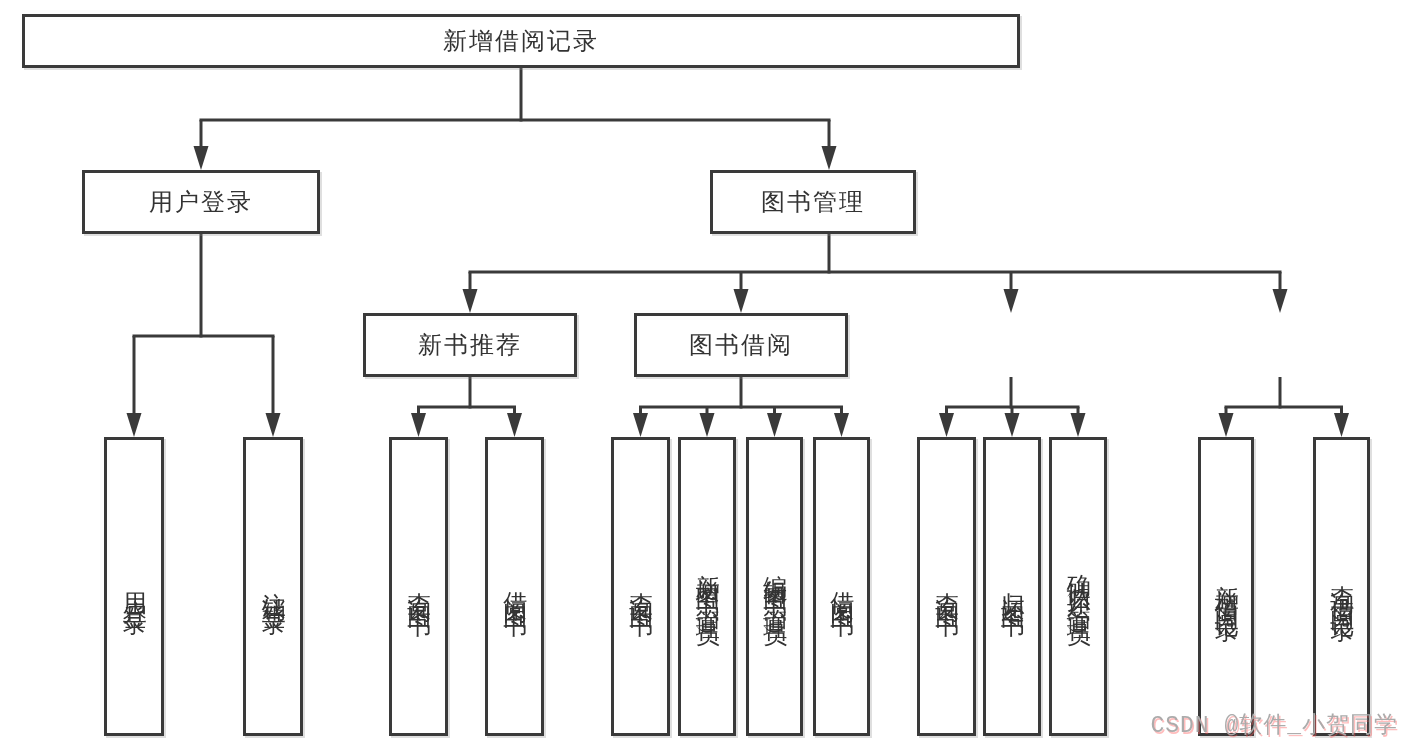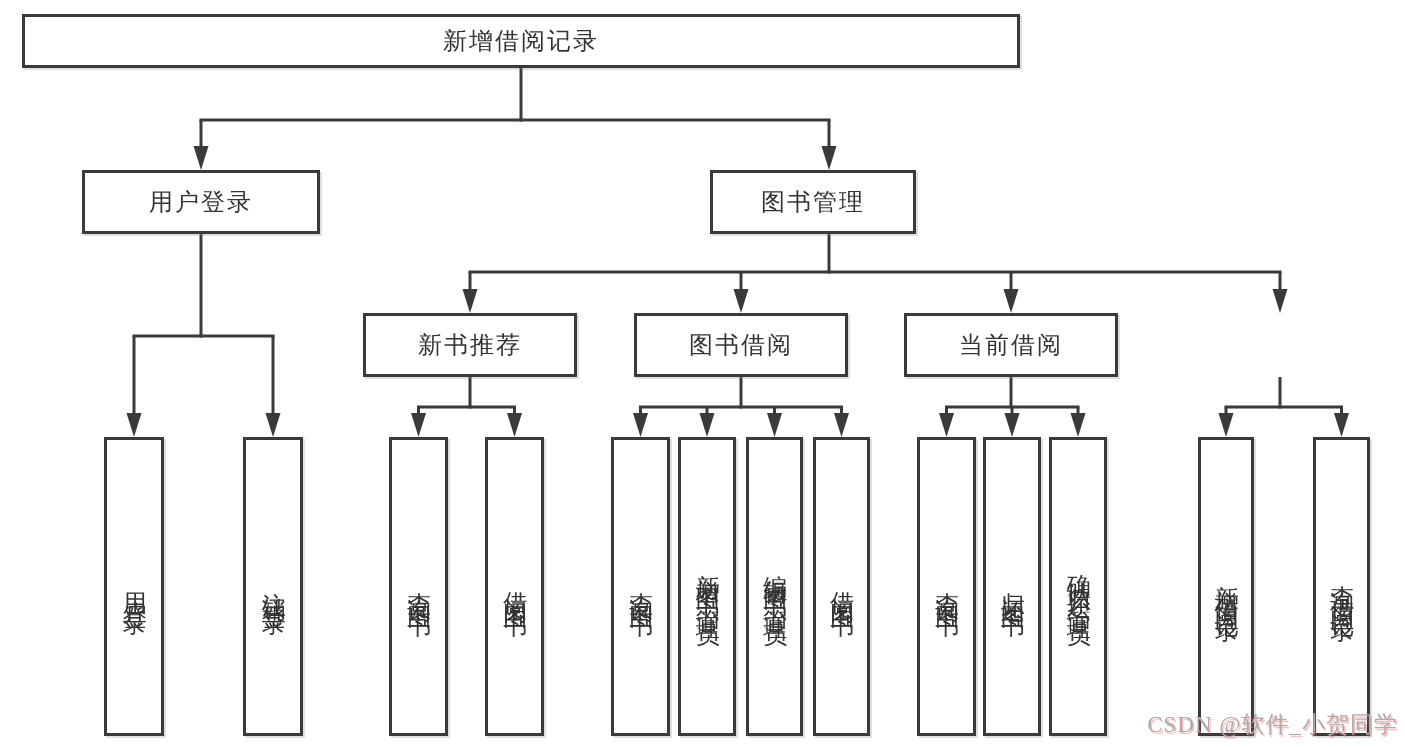--- a/index.html
+++ b/index.html
@@ -25,21 +25,21 @@
   .v-label{
     writing-mode:vertical-rl;
     font-size:24px;letter-spacing:7px;line-height:1.15;
     color:var(--text-color);
   }
   svg.connectors{position:absolute;left:0;top:0;width:1405px;height:747px;pointer-events:none;}
   svg .c{stroke:var(--line-color);stroke-width:3;fill:none;}
   svg .a{fill:var(--line-color);stroke:none;}
   .watermark{
     position:absolute;right:7px;top:709px;
-    font-family:Liberation Serif, serif;
+    font-family:Liberation Mono, monospace;
     font-size:23px;letter-spacing:1px;
     color:var(--watermark-color);
     text-shadow:1.5px 1.5px 0 rgba(255,90,90,.40);
     white-space:nowrap;
   }
 </style>
 </head>
 <body>
 
 <div class="canvas">
@@ -130,23 +130,20 @@
   <div class="box" style="left:710px;top:170px;width:206px;height:64px">
     <span class="h-label">图书管理</span>
   </div>
 
   <div class="box" style="left:634px;top:313px;width:214px;height:64px">
     <span class="h-label">图书借阅</span>
   </div>
   <div class="box" style="left:363px;top:313px;width:214px;height:64px">
     <span class="h-label">新书推荐</span>
   </div>
-  <div class="box" style="left:904px;top:313px;width:214px;height:64px">
-    <span class="h-label">当前借阅</span>
-  </div>
 
   <div class="box leaf" style="left:104px;width:60px">
     <span class="v-label">用户登录</span>
   </div>
   <div class="box leaf" style="left:243px;width:60px">
     <span class="v-label">注销登录</span>
   </div>
 
   <div class="box leaf" style="left:389px;width:59px">
     <span class="v-label">查询图书</span>

